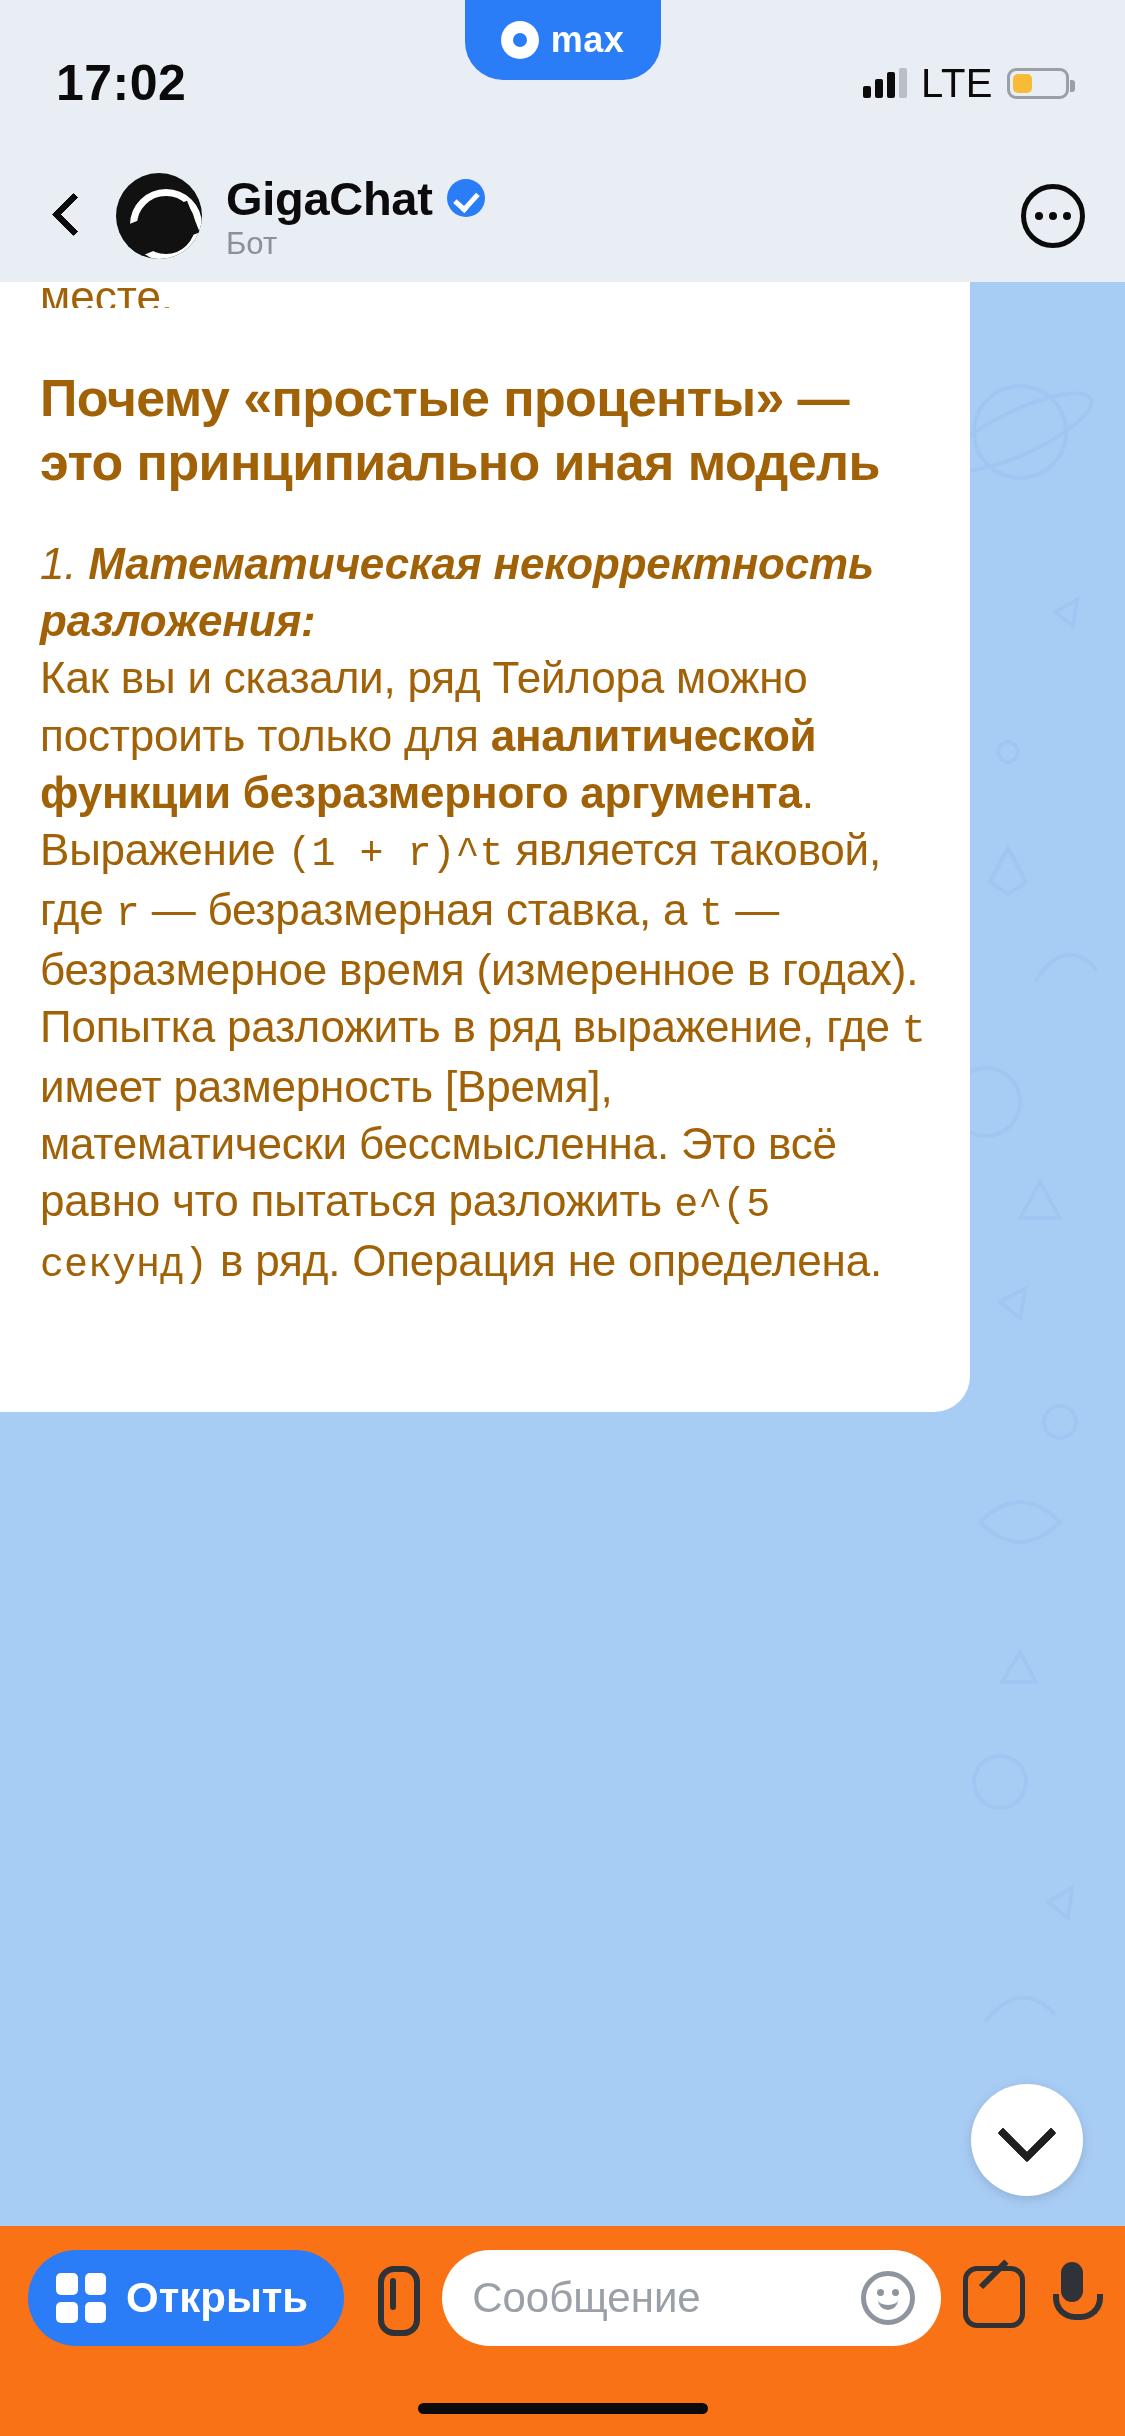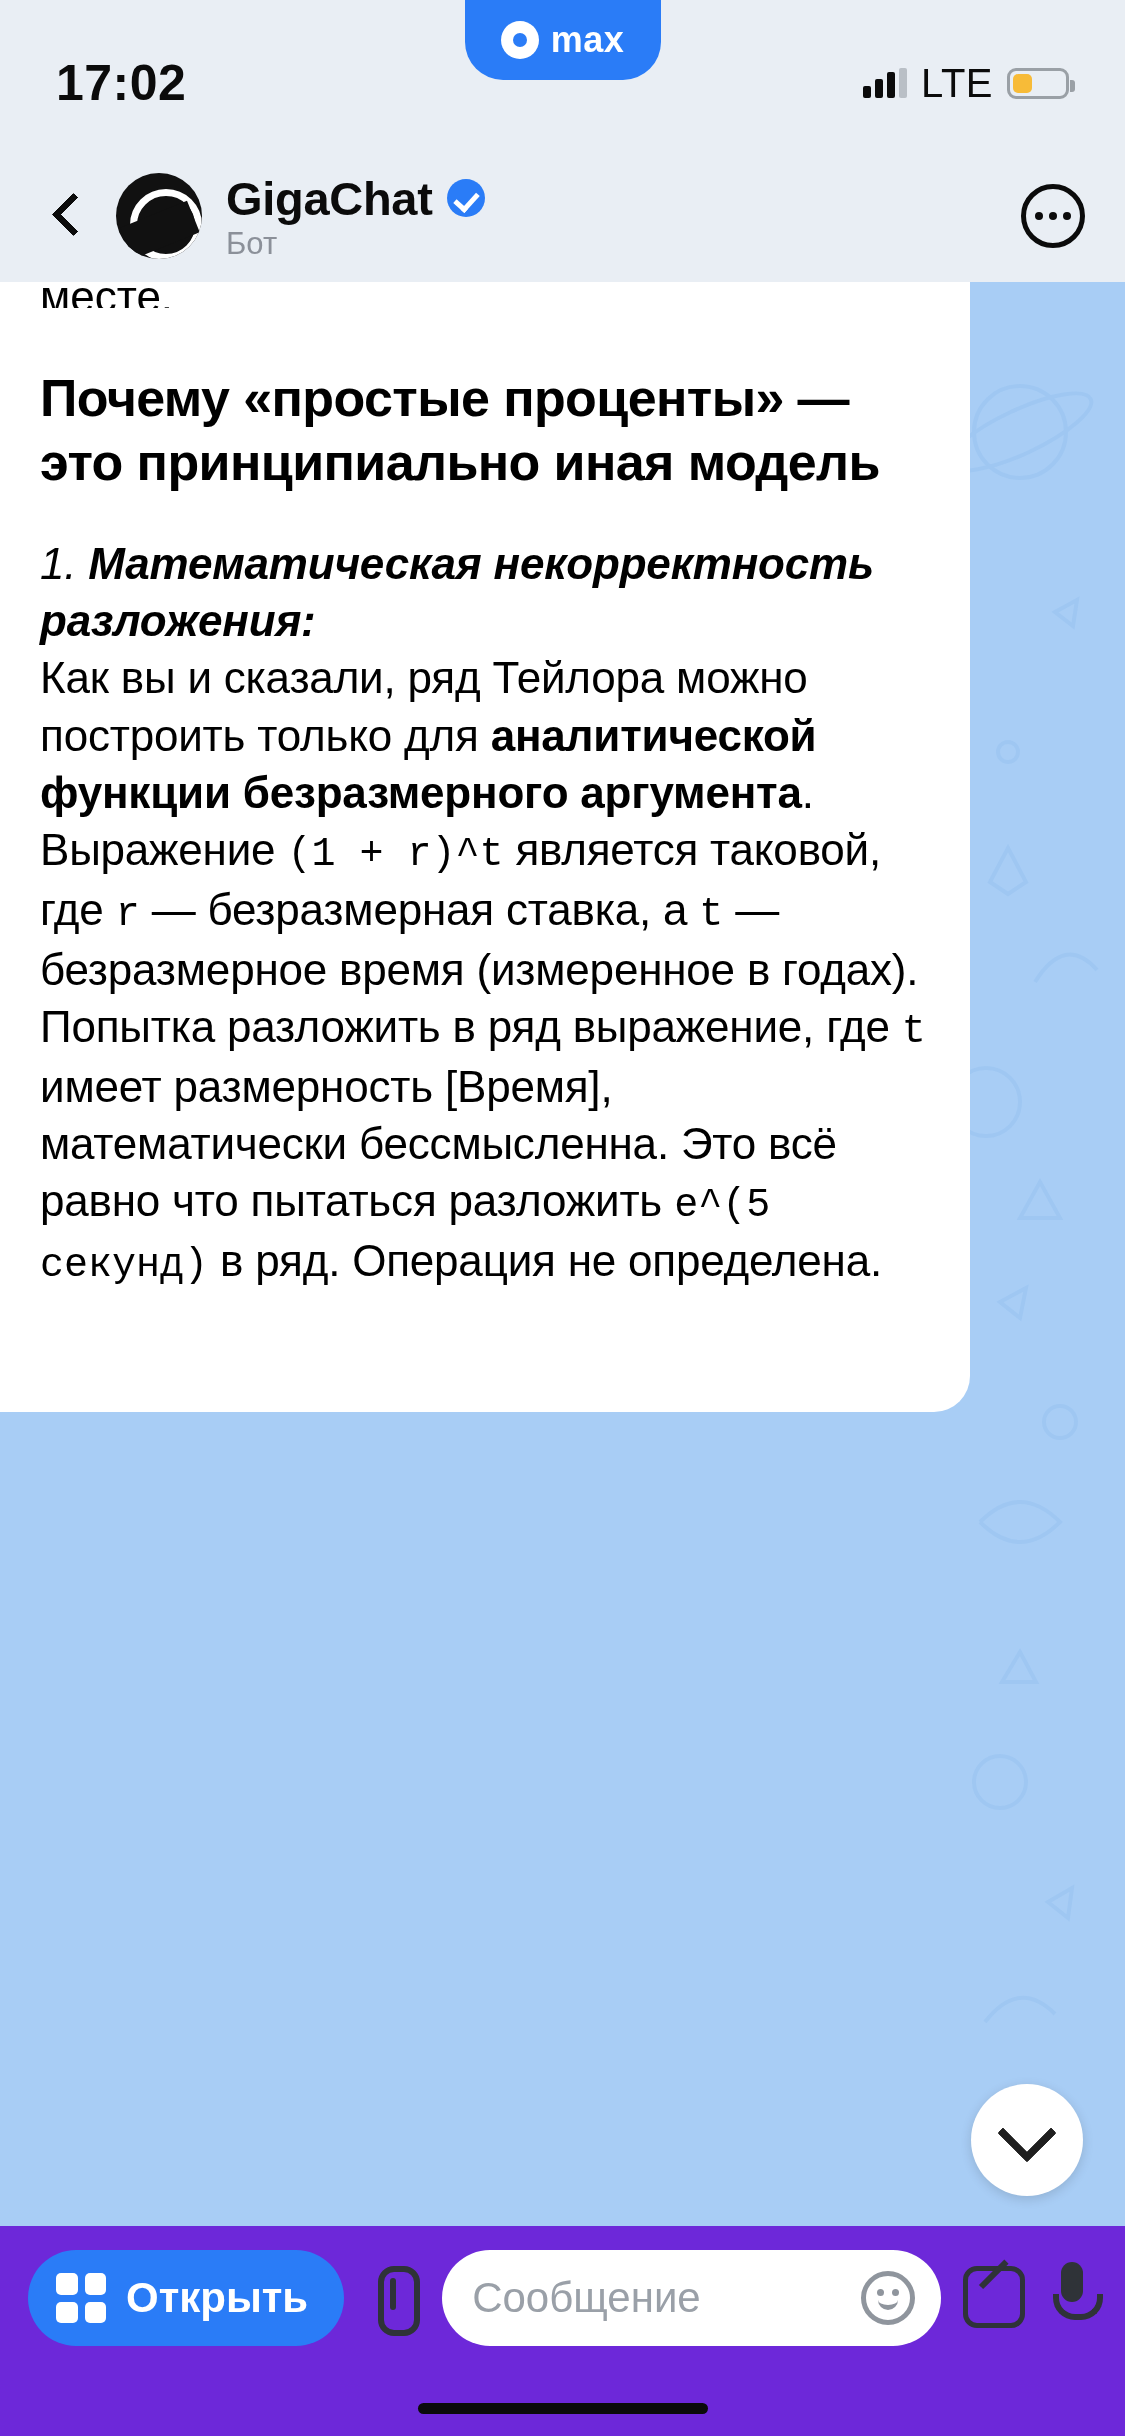--- a/index.html
+++ b/index.html
@@ -162,21 +162,21 @@
     opacity: 0.35;
   }
   .bubble {
     position: absolute;
     top: 0; left: 0;
     width: 970px;
     min-height: 1130px;
     background: #ffffff;
     border-radius: 0 0 36px 0;
     padding: 0 40px 30px 40px;
-    color: #000000;
+    color: #a16207;
   }
   .bubble p, .bubble h2, .bubble .num {
     font-size: 44px;
     line-height: 1.30;
     letter-spacing: -0.2px;
   }
   .bubble .clipped {
     margin-top: -14px;
     height: 40px;
     overflow: hidden;
@@ -218,21 +218,21 @@
     transform: rotate(45deg);
     margin-top: -14px;
     border-radius: 2px;
   }
 
   
   .bottombar {
     position: absolute;
     left: 0; right: 0; bottom: 0;
     height: 210px;
-    background: #6d28d9;
+    background: #f97316;
     display: flex;
     align-items: flex-start;
     padding: 24px 28px 0 28px;
     gap: 22px;
     z-index: 20;
   }
   .open-btn {
     height: 96px;
     background: #2a7cf7;
     border-radius: 48px;

